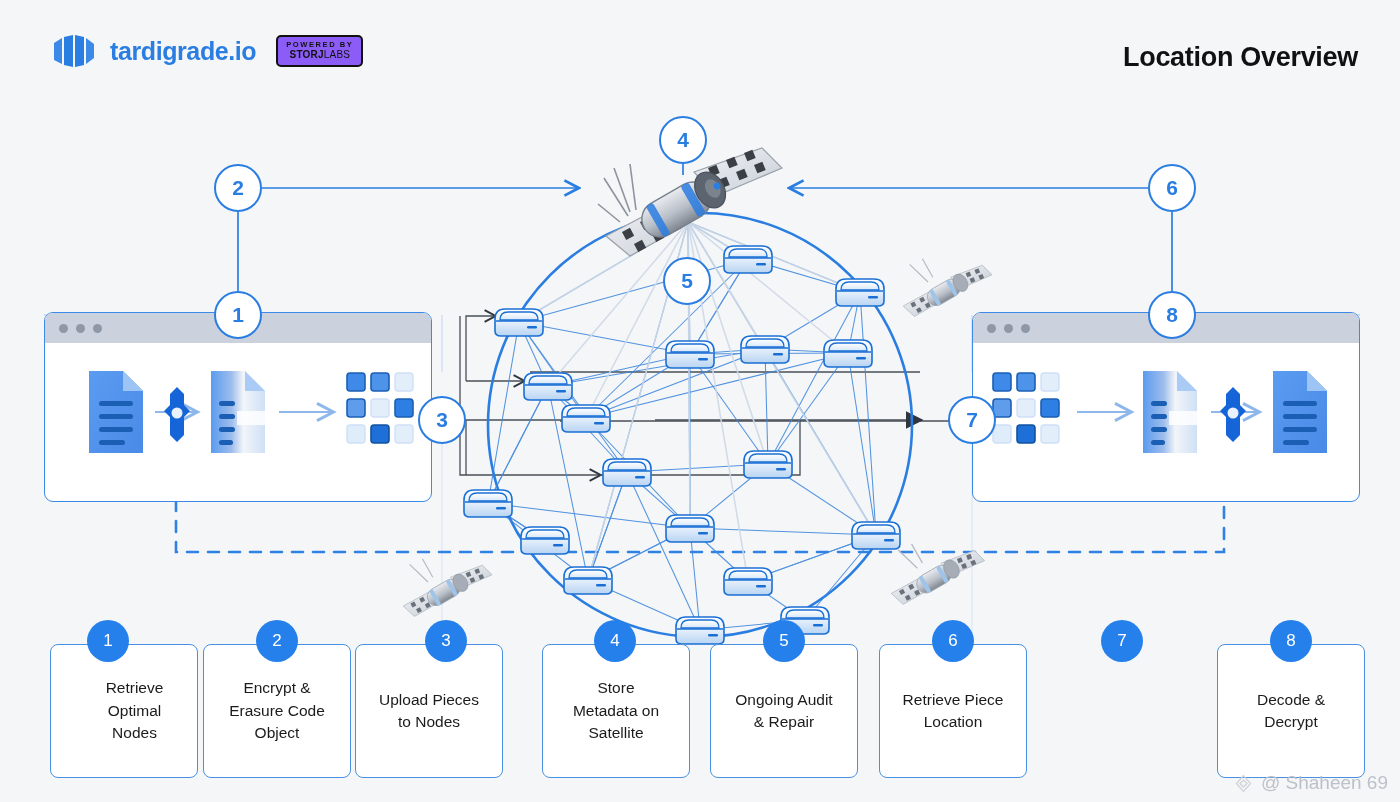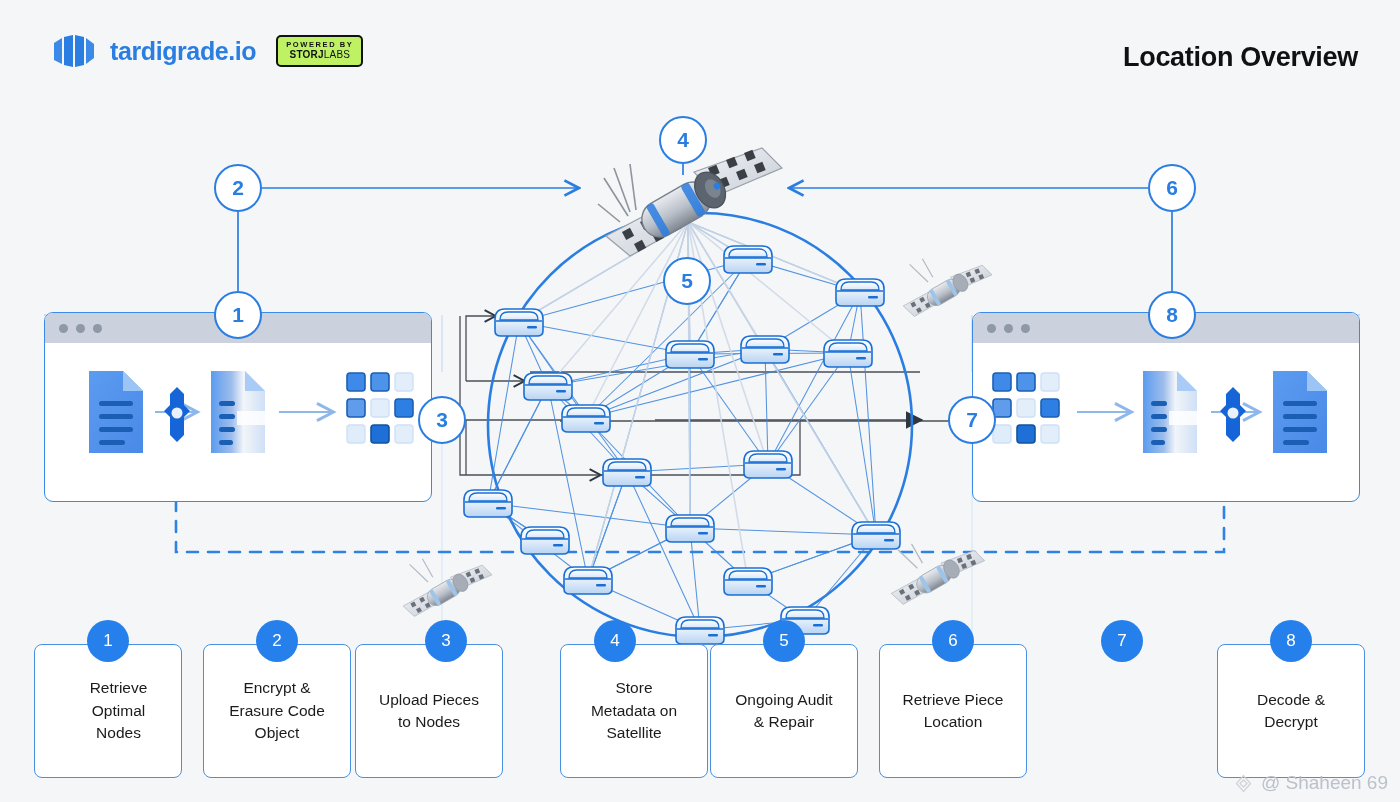--- a/index.html
+++ b/index.html
@@ -13,21 +13,21 @@
   }
   #root{position:relative;width:1400px;height:802px;}
 
   
   .header{position:absolute;top:0;left:0;width:1400px;height:100px;}
   .logo-wrap{position:absolute;left:52px;top:34px;display:flex;align-items:center;gap:14px;}
   .logo-mark{width:44px;height:34px;}
   .logo-text{font-size:25px;font-weight:700;color:#2a7de1;letter-spacing:-0.4px;}
   .powered{
     border:2px solid #111;border-radius:5px;padding:4px 8px 5px 8px;
-    line-height:1;margin-left:6px;background:#bef264;
+    line-height:1;margin-left:6px;background:#8b5cf6;
   }
   .powered .p1{font-size:7.5px;letter-spacing:1.6px;color:#111;font-weight:600;display:block;text-align:center;}
   .powered .p2{font-size:10px;letter-spacing:0.2px;color:#111;display:block;text-align:center;margin-top:2px;}
   .powered .p2 b{font-weight:800;}
   .powered .p2 span{font-weight:400;}
   .page-title{
     position:absolute;right:42px;top:42px;
     font-size:27px;font-weight:700;color:#111;letter-spacing:-0.3px;
   }
 
@@ -611,33 +611,33 @@
       <div class="step-node" style="left: 214px; top: 164px;">2</div>
       <div class="step-node" style="left: 418px; top: 396px;">3</div>
       <div class="step-node" style="left: 659px; top: 116px;">4</div>
       <div class="step-node" style="left: 663px; top: 257px;">5</div>
       <div class="step-node" style="left: 1148px; top: 164px;">6</div>
       <div class="step-node" style="left: 948px; top: 396px;">7</div>
       <div class="step-node" style="left: 1148px; top: 291px;">8</div>
     </div>
 
   <div class="legend" id="legend">
-      <div class="legend-item" style="left: 0px; padding-left: 29px;">
+      <div class="legend-item" style="left: 16px; padding-left: 29px;">
         <div class="legend-label">Retrieve<br>Optimal<br>Nodes</div>
       </div>
       <div class="legend-badge" style="left: 53px;">1</div>
       <div class="legend-item" style="left: 169px;">
         <div class="legend-label">Encrypt &amp;<br>Erasure Code<br>Object</div>
       </div>
       <div class="legend-badge" style="left: 222px;">2</div>
       <div class="legend-item" style="left: 321px;">
         <div class="legend-label">Upload Pieces<br>to Nodes</div>
       </div>
       <div class="legend-badge" style="left: 391px;">3</div>
-      <div class="legend-item" style="left: 526px;">
+      <div class="legend-item" style="left: 508px;">
         <div class="legend-label">Store<br>Metadata on<br>Satellite</div>
       </div>
       <div class="legend-badge" style="left: 560px;">4</div>
       <div class="legend-item" style="left: 676px;">
         <div class="legend-label">Ongoing Audit<br>&amp; Repair</div>
       </div>
       <div class="legend-badge" style="left: 729px;">5</div>
       <div class="legend-item" style="left: 845px;">
         <div class="legend-label">Retrieve Piece<br>Location</div>
       </div>

